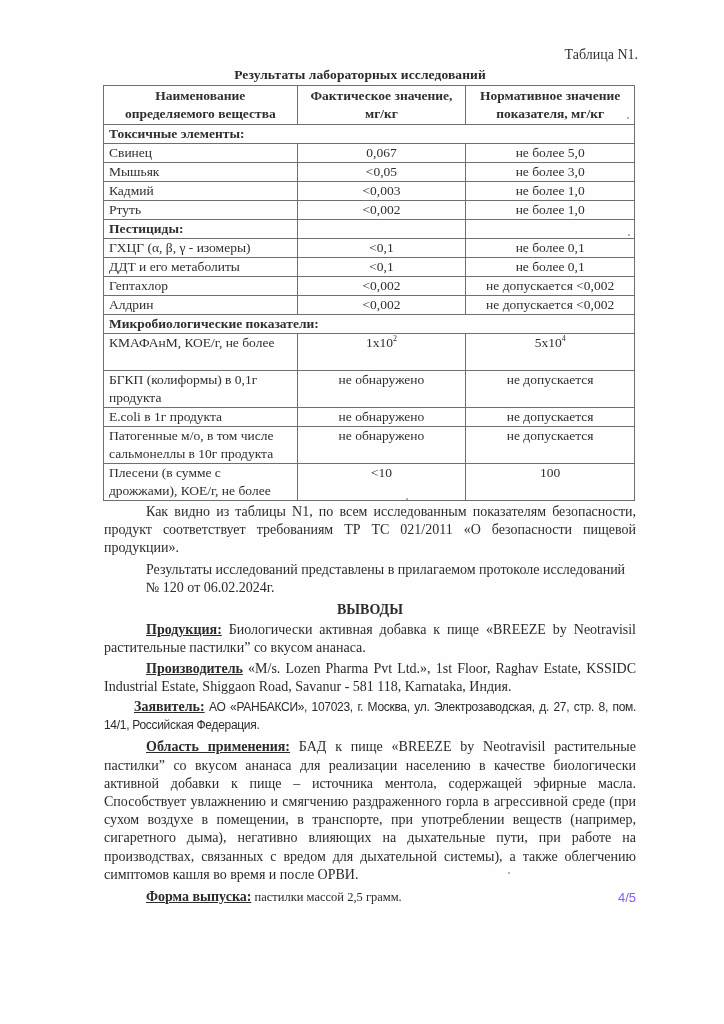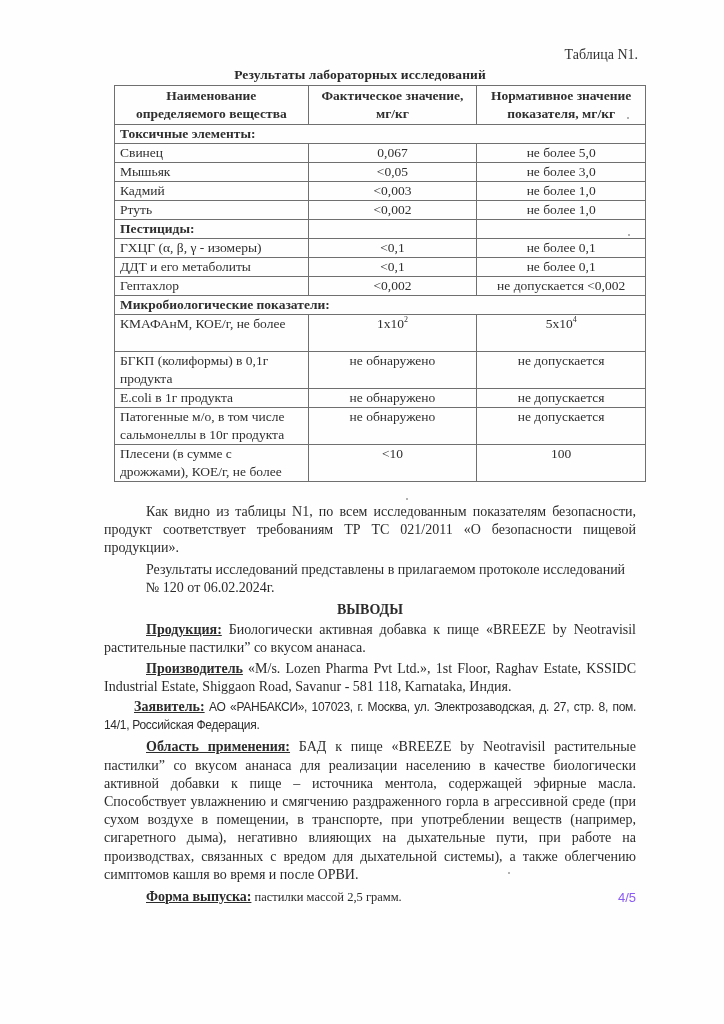--- a/index.html
+++ b/index.html
@@ -35,21 +35,21 @@
       text-align: center;
       font-size: 13.5px;
       font-weight: bold;
       letter-spacing: 0.1px;
       color: #2a2a2a;
       padding-left: 28px;
       box-sizing: border-box;
     }
     table.results {
       position: absolute;
-      left: 114px;
+      left: 103px;
       top: 85px;
       width: 532px;
       border-collapse: collapse;
       font-size: 13.5px;
       color: #2f2f2f;
     }
     table.results td, table.results th {
       border: 1px solid #6f6f6f;
       padding: 0 5px;
       vertical-align: top;
@@ -192,20 +192,25 @@
       <tr class="r1">
         <td>ДДТ и его метаболиты</td>
         <td class="center">&lt;0,1</td>
         <td class="center">не более 0,1</td>
       </tr>
       <tr class="r1">
         <td>Гептахлор</td>
         <td class="center">&lt;0,002</td>
         <td class="center">не допускается &lt;0,002</td>
       </tr>
+      <tr class="r1">
+        <td>Алдрин</td>
+        <td class="center">&lt;0,002</td>
+        <td class="center">не допускается &lt;0,002</td>
+      </tr>
 
       <tr>
         <td class="section" colspan="3">Микробиологические показатели:</td>
       </tr>
       <tr class="tall">
         <td>КМАФАнМ, КОЕ/г, не более</td>
         <td class="center"><span>1x10</span><sup>2</sup></td>
         <td class="center"><span>5x10</span><sup>4</sup></td>
       </tr>
       <tr class="tall">

